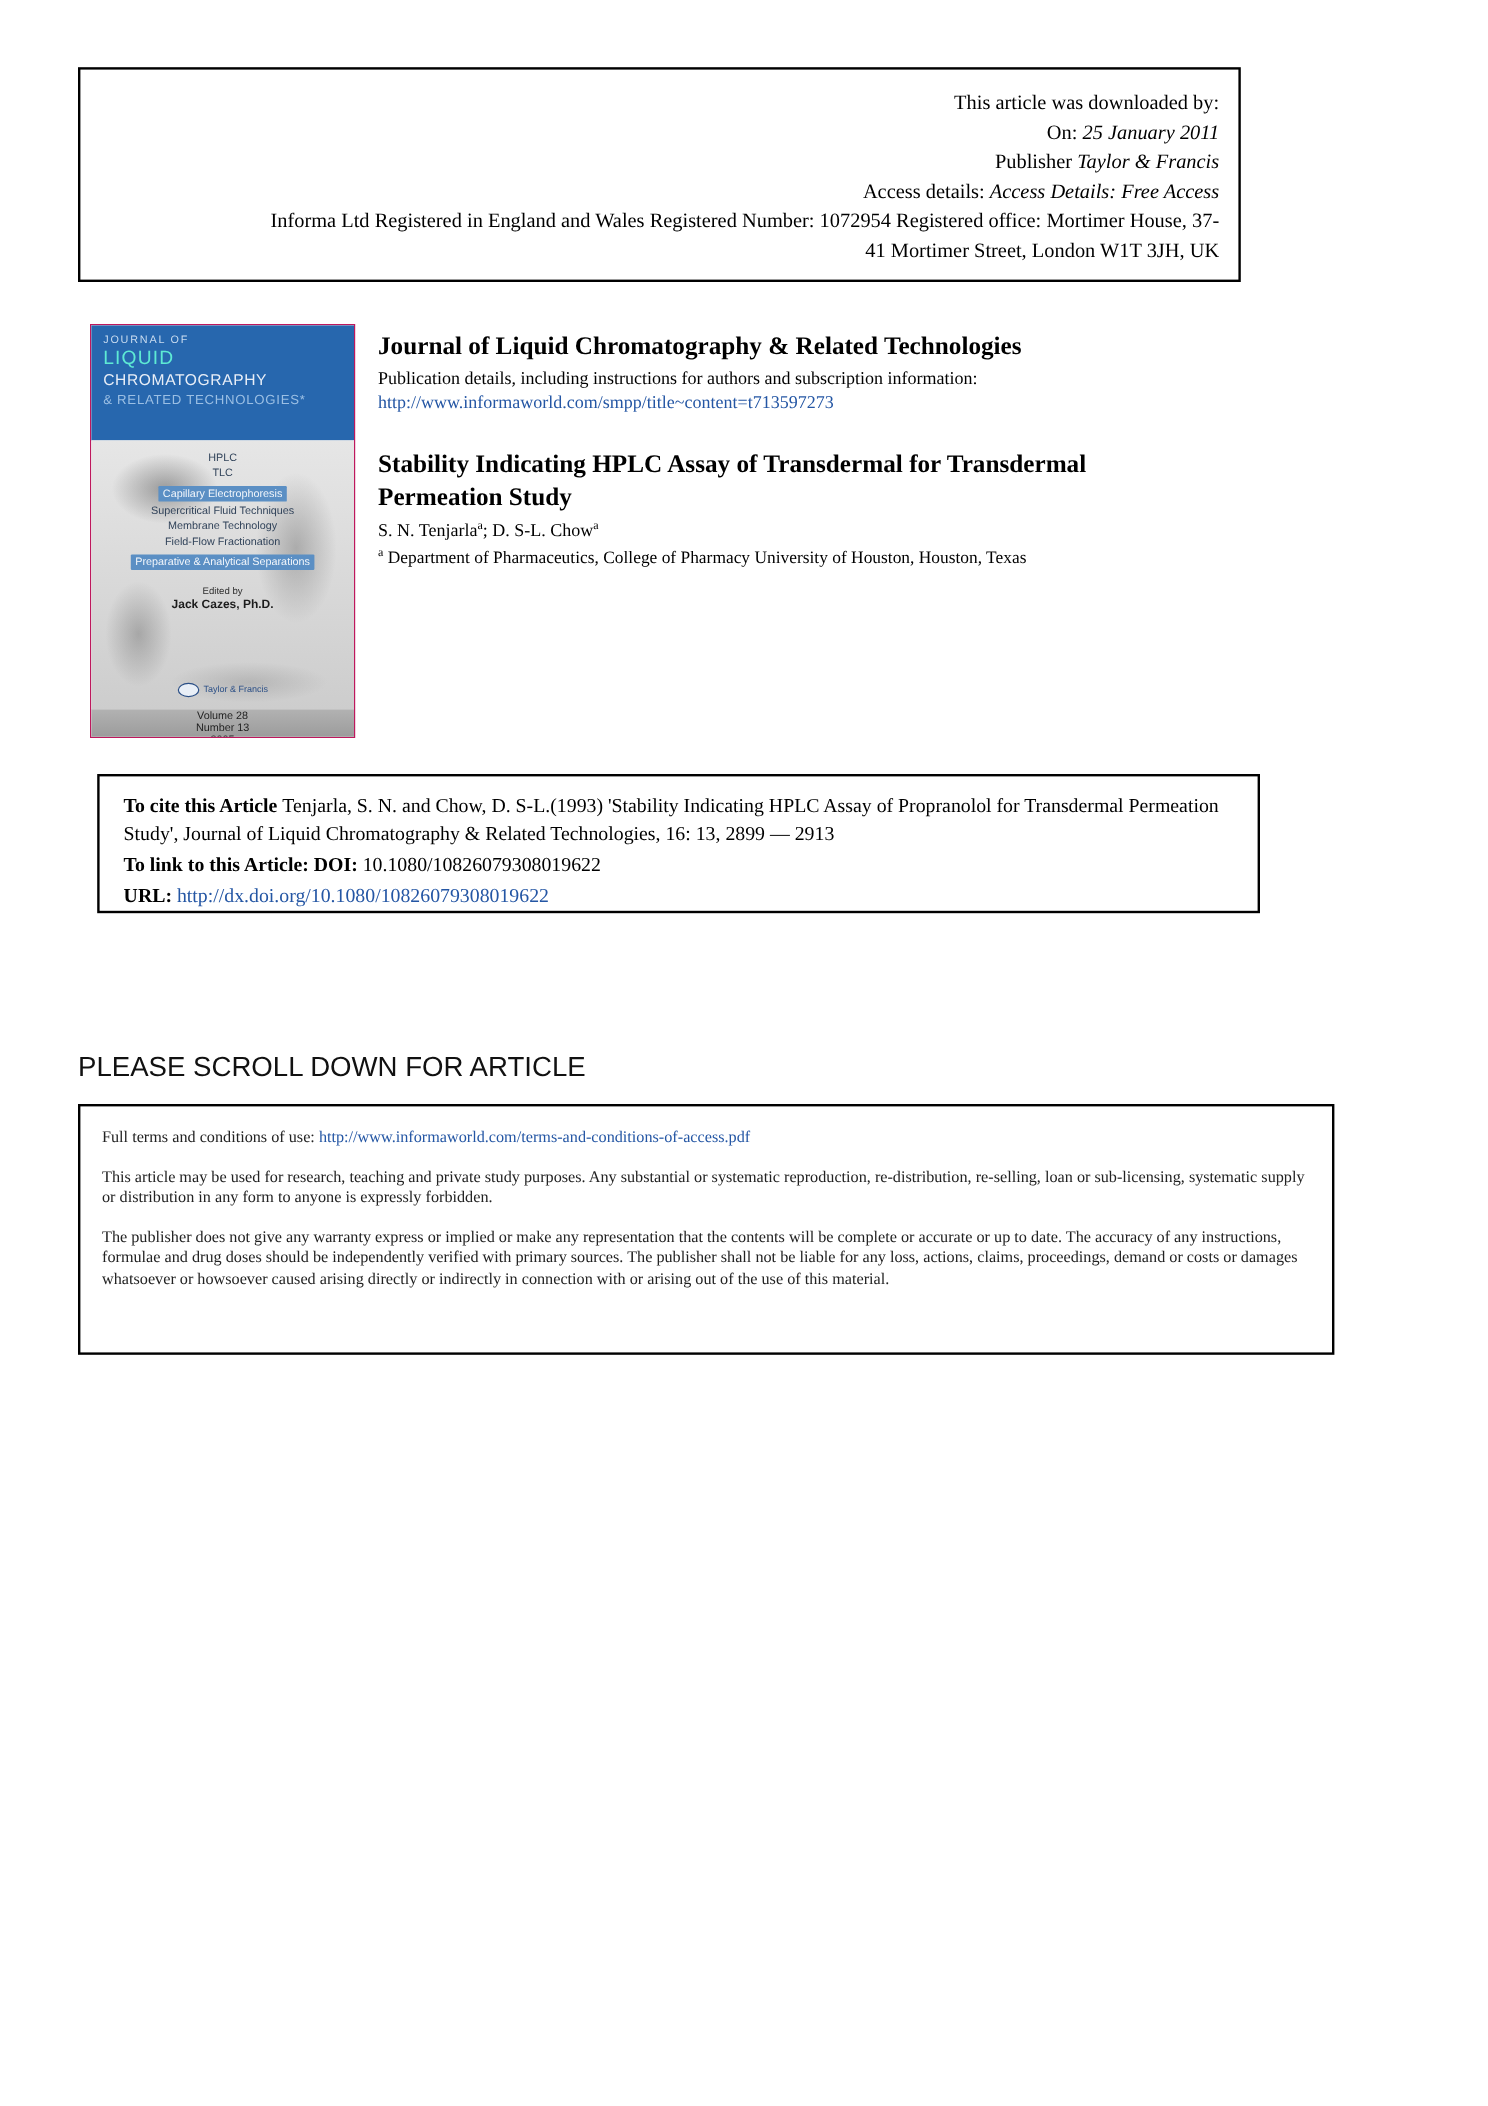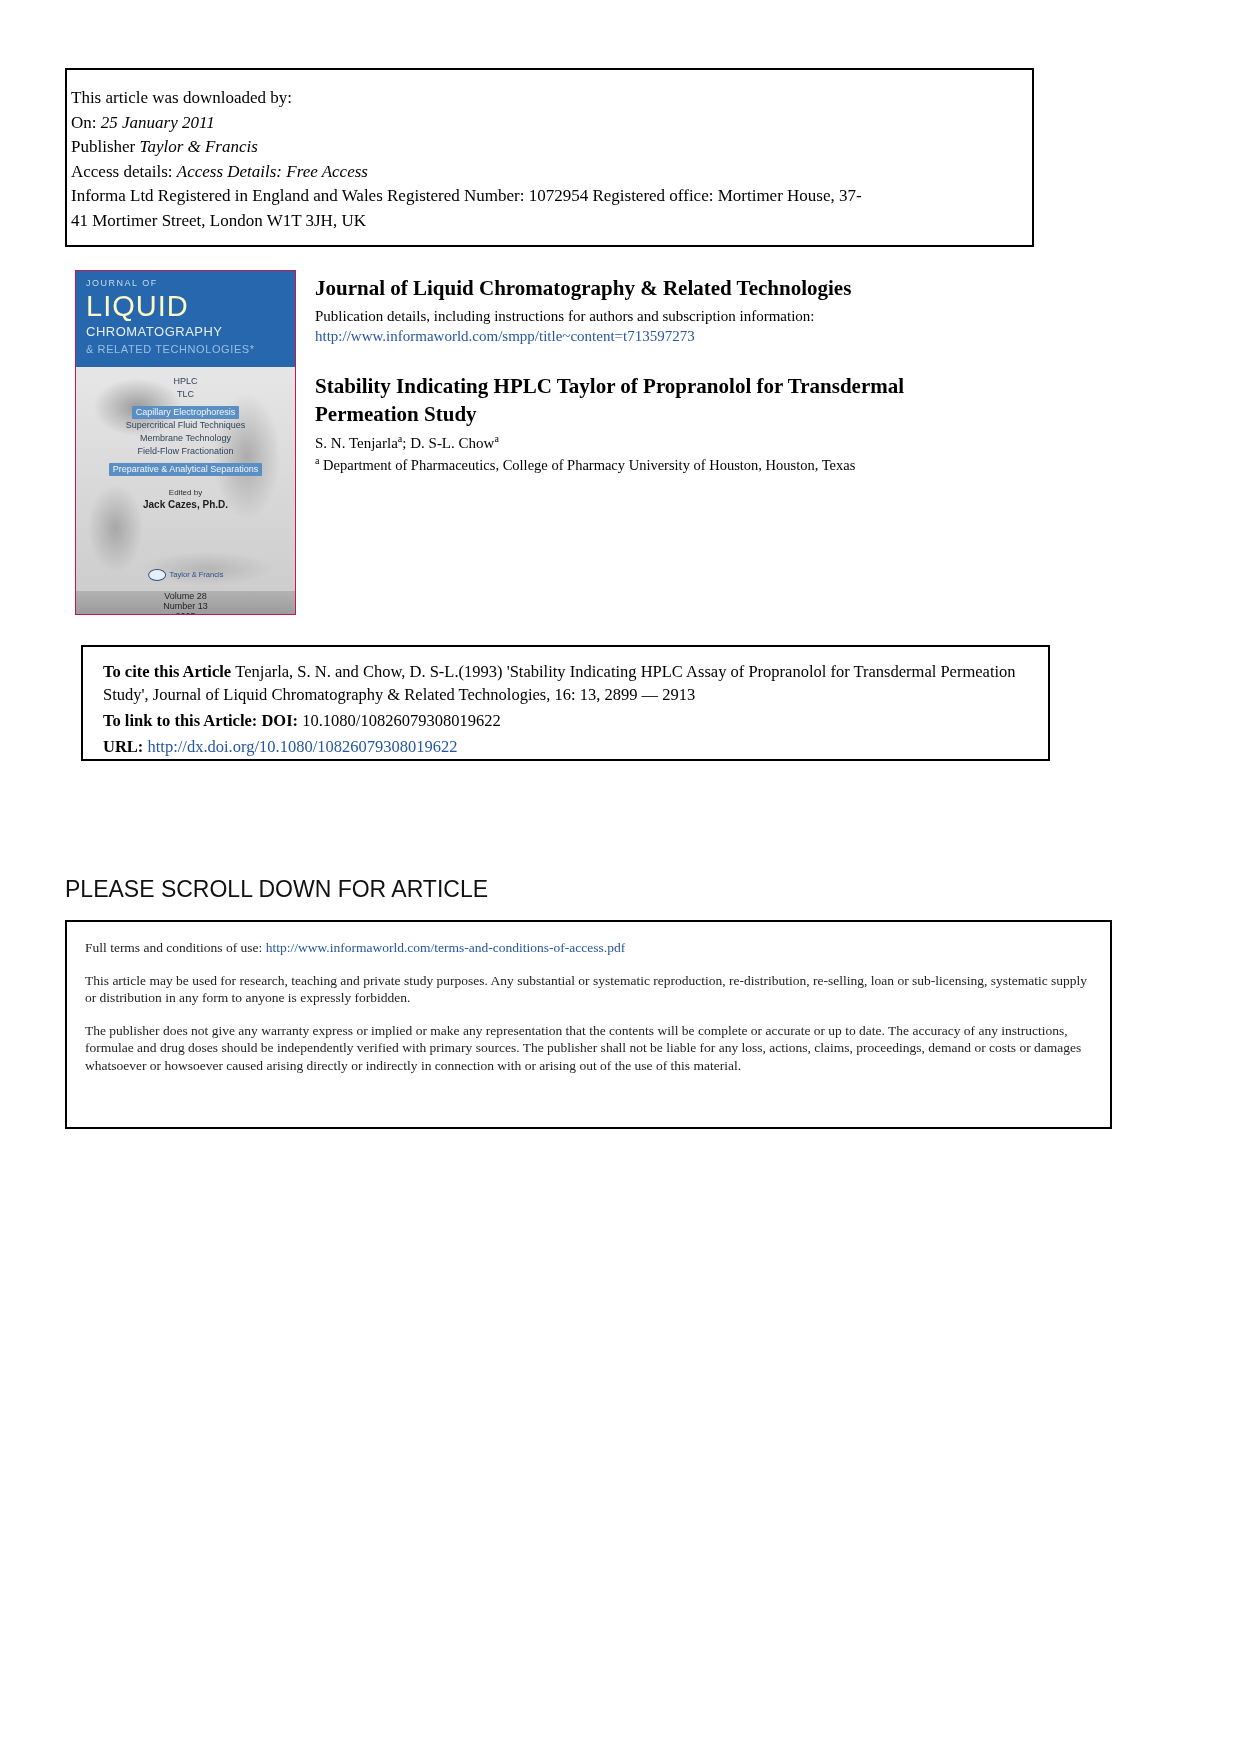--- a/index.html
+++ b/index.html
@@ -11,38 +11,38 @@
     background: #ffffff;
     font-family: "Liberation Serif", "DejaVu Serif", serif;
     color: #000;
   }
   .box {
     position: absolute;
     border: 2px solid #000;
   }
   
   .top-box {
-    left: 65px; top: 68px; width: 969px; height: 179px;
-    padding: 16px 4px;
-    font-size: 17px; line-height: 24.5px;
+    left: 65px; top: 56px; width: 969px; height: 179px;
+    padding: 16px 16px;
+    font-size: 17px; line-height: 24.5px; text-align: right;
   }
   .top-box p { margin: 0; }
   .ital { font-style: italic; }
   
   .cover {
     position: absolute; left: 75px; top: 270px; width: 221px; height: 345px;
     border: 1px solid #be185d;
     font-family: "Liberation Sans", "DejaVu Sans", sans-serif;
     overflow: hidden;
   }
   .cover-header {
     height: 96px; background: #2767ae; padding: 7px 10px 0;
   }
   .cover-journal-of { font-size: 9px; letter-spacing: 1.5px; color: #c9dcf0; }
-  .cover-line-liquid { font-size: 29px; color: #fef9c3; letter-spacing: 1px; margin-top: 2px; }
+  .cover-line-liquid { font-size: 16px; color: #5eead4; letter-spacing: 1px; margin-top: 2px; }
   .cover-line-chroma { font-size: 13px; color: #e8eef7; letter-spacing: 0.5px; margin-top: 1px; }
   .cover-line-related { font-size: 11px; color: #9bbfe4; letter-spacing: 0.6px; margin-top: 4px; }
   .cover-body {
     position: relative; height: 224px; text-align: center;
     background:
       radial-gradient(closest-side at 28% 18%, rgba(40,40,40,0.38), transparent 72%),
       radial-gradient(closest-side at 78% 40%, rgba(60,60,60,0.30), transparent 70%),
       radial-gradient(closest-side at 18% 72%, rgba(50,50,50,0.28), transparent 70%),
       radial-gradient(closest-side at 60% 90%, rgba(90,90,90,0.22), transparent 75%),
       linear-gradient(#e6e6e6, #cdcdcd);
@@ -145,21 +145,21 @@
       <span>Volume 28</span>
       <span>Number 13</span>
       <span>2005</span>
     </div>
   </div>
 
   <div class="journal-info">
     <h1 class="journal-title">Journal of Liquid Chromatography &amp; Related Technologies</h1>
     <p class="pub-details">Publication details, including instructions for authors and subscription information:</p>
     <a class="link pub-link">http://www.informaworld.com/smpp/title~content=t713597273</a>
-    <h2 class="article-title"><span>Stability Indicating HPLC Taylor of Propranolol for Transdermal</span><br><span>Permeation Study</span></h2>
+    <h2 class="article-title"><span>Stability Indicating HPLC Assay of Transdermal for Transdermal</span><br><span>Permeation Study</span></h2>
     <p class="authors"><span>S. N. Tenjarla</span><sup>a</sup><span>; </span><span>D. S-L. Chow</span><sup>a</sup></p>
     <p class="affiliation"><sup>a</sup><span> Department of Pharmaceutics, College of Pharmacy University of Houston, Houston, Texas</span></p>
   </div>
 
   <div class="box cite-box">
     <p><span class="bold">To cite this Article </span><span>Tenjarla, S. N. and Chow, D. S-L.(1993) 'Stability Indicating HPLC Assay of Propranolol for Transdermal Permeation Study', Journal of Liquid Chromatography &amp; Related Technologies, 16: 13, 2899 — 2913</span></p>
     <p><span class="bold">To link to this Article: DOI: </span><span>10.1080/10826079308019622</span></p>
     <p><span class="bold">URL: </span><a class="link">http://dx.doi.org/10.1080/10826079308019622</a></p>
   </div>
 

